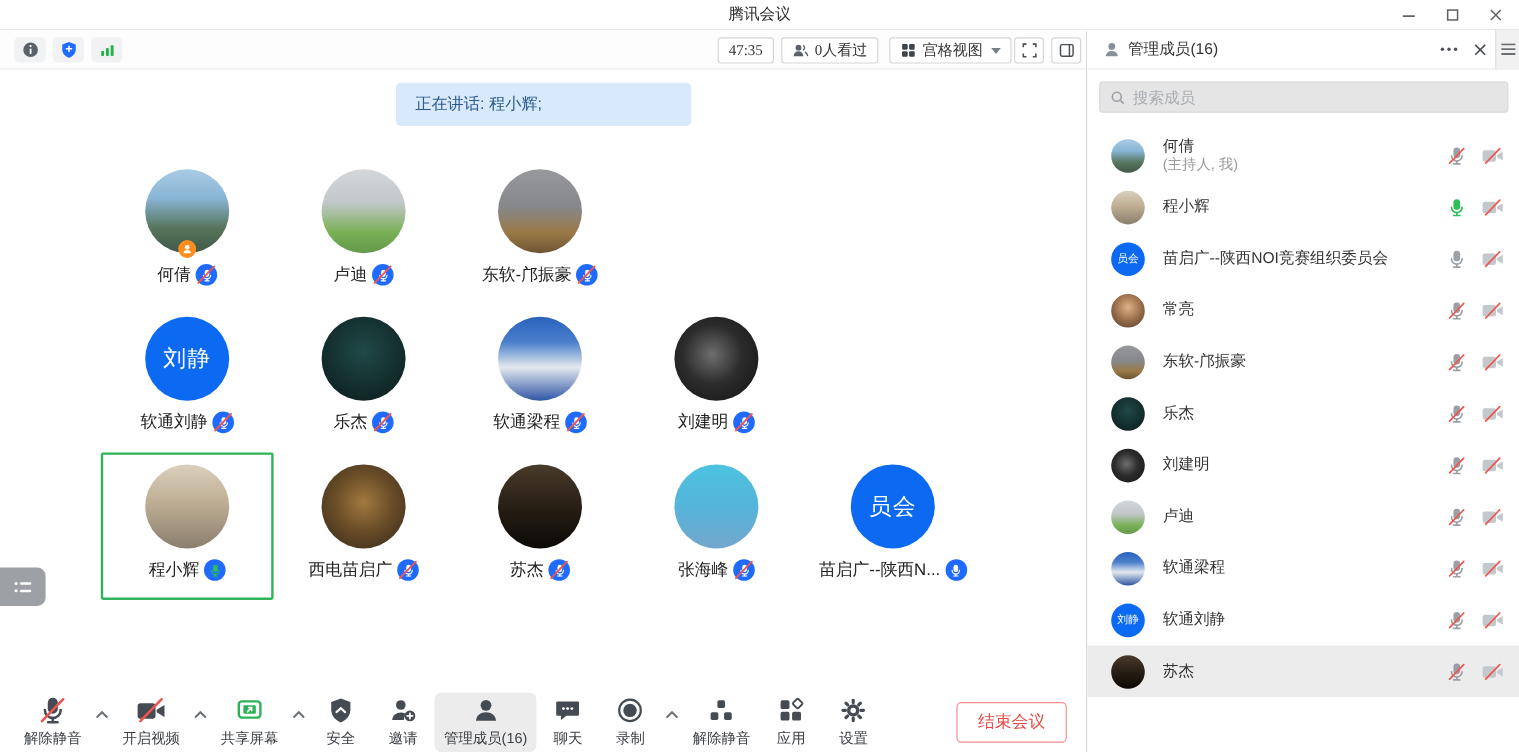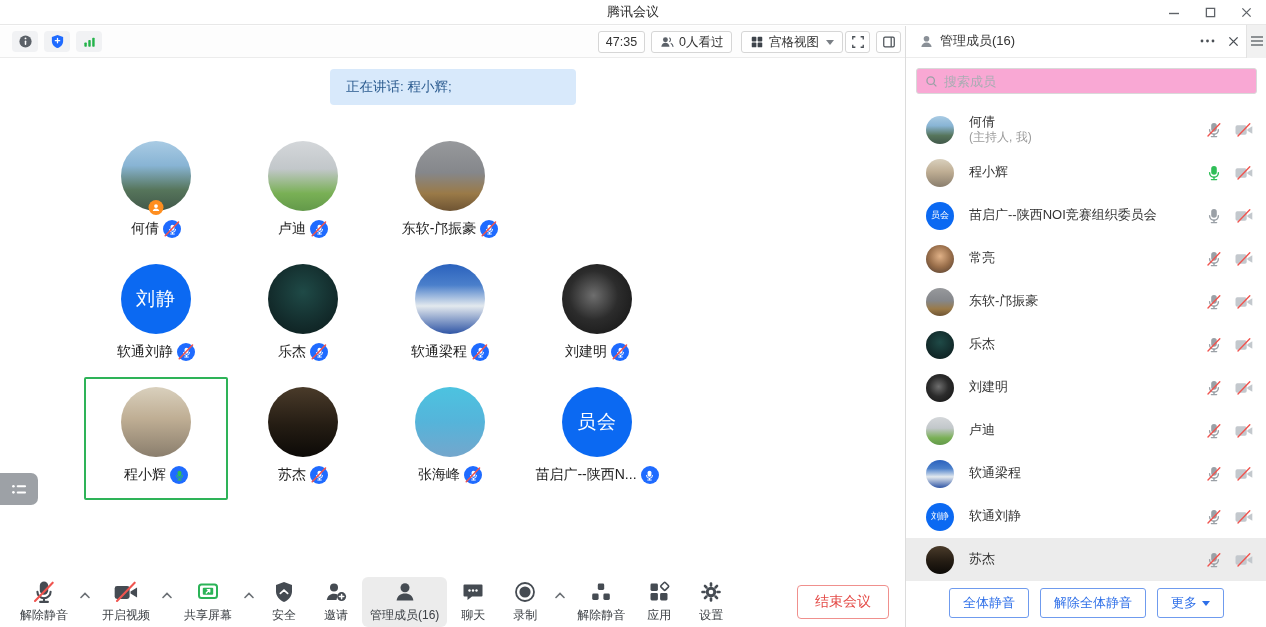--- a/index.html
+++ b/index.html
@@ -18,21 +18,21 @@
   
   #main { position:absolute; left:0; top:26px; width:905px; height:601px; background:#fff; }
 
   #topbar { position:absolute; left:0; top:0; width:905px; height:32px;
     background:#fdfdfd; border-bottom:1px solid #ececec; }
   .status-ico { position:absolute; top:5px; width:26px; height:21px; background:#f1f2f4;
     border-radius:4px; display:flex; align-items:center; justify-content:center; }
   .status-ico svg { width:15px; height:15px; }
   .tb-box { position:absolute; top:5px; height:22px; border:1px solid #d6d6d6; border-radius:3px;
     background:#fff; display:flex; align-items:center; justify-content:center; gap:5px;
-    font-size:12.5px; color:#333; padding:0 8px; }
+    font-size:12.5px; color:#333; padding:0 8px;font-family:Liberation Serif, serif; }
   .tb-box svg { width:14px; height:14px; }
   .caret-down { width:0; height:0; border-left:4px solid transparent; border-right:4px solid transparent;
     border-top:5px solid #7a7f85; margin-left:2px; }
 
   
   #banner { position:absolute; left:330px; top:43px; width:246px; height:36px; background:#d8e9fb;
     border-radius:4px; display:flex; align-items:center; padding-left:16px;
     font-size:13.5px; color:#2a5a8e; }
 
   
@@ -84,21 +84,21 @@
     border-bottom:1px solid #ececec; display:flex; align-items:center; padding-left:13px; background:#fff; }
   #panel-header svg.person { width:15px; height:15px; margin-right:6px; }
   #panel-title { font-size:13px; color:#333; }
   #panel-actions { margin-left:auto; display:flex; align-items:center; height:33px; }
   .ph-btn { width:26px; height:26px; display:flex; align-items:center; justify-content:center; color:#4a4f55; }
   #panel-burger { width:21px; height:33px; background:#f1f1f1; border-left:1px solid #e3e3e3;
     display:flex; align-items:center; justify-content:center; }
   #panel-burger svg { width:12px; height:10px; }
 
   #search-wrap { position:absolute; left:10px; top:42px; width:341px; height:26px;
-    border:1px solid #d9d9d9; border-radius:3px; display:flex; align-items:center; padding:0 8px; gap:6px; background:#f9a8d4; }
+    border:1px solid #d9d9d9; border-radius:3px; display:flex; align-items:center; padding:0 8px; gap:6px; background:#e5e5e5; }
   #search-wrap svg { width:13px; height:13px; flex:none; }
   #search-input { border:none; outline:none; flex:1; font-size:13px; color:#333;
     font-family:inherit; background:transparent; }
   #search-input::placeholder { color:#a8adb3; }
 
   #member-list { position:absolute; left:0; top:82px; width:361px; }
   .m-row { display:flex; align-items:center; min-height:43px; padding:0 14px 0 20px; }
   .m-row.selected { background:#ececec; }
   .m-avatar { width:28px; height:28px; border-radius:50%; flex:none; margin-right:15px;
     display:flex; align-items:center; justify-content:center; }
@@ -341,20 +341,37 @@
           <div class="tile active">
             <div class="avatar" style="background:linear-gradient(180deg,#d9d0bd 0%,#bfae94 45%,#8a7e6d 100%)"></div>
             <div class="tile-label">
               <span class="t-name">程小辉</span>
               <span class="mic-badge">
                 <svg class="mic base" viewBox="0 0 16 16">
                   <rect x="5.2" y="1" width="5.6" height="8.8" rx="2.8" fill="#2fbe57"></rect>
                   <path d="M3.6 7.8a4.4 4.4 0 0 0 8.8 0" fill="none" stroke="#2fbe57" stroke-width="1.4" stroke-linecap="round"></path>
                   <line x1="8" y1="12.2" x2="8" y2="14.2" stroke="#2fbe57" stroke-width="1.4" stroke-linecap="round"></line>
                   <line x1="5.4" y1="14.6" x2="10.6" y2="14.6" stroke="#2fbe57" stroke-width="1.4" stroke-linecap="round"></line>
+                </svg>
+              </span>
+            </div>
+          </div>
+          <div class="tile">
+            <div class="avatar" style="background:radial-gradient(circle at 50% 45%,#a2793f 0%,#6b4e28 45%,#33271a 100%)"></div>
+            <div class="tile-label">
+              <span class="t-name">西电苗启广</span>
+              <span class="mic-badge">
+                <svg class="mic base" viewBox="0 0 16 16">
+                  <rect x="5.2" y="1" width="5.6" height="8.8" rx="2.8" fill="#ffffff"></rect>
+                  <path d="M3.6 7.8a4.4 4.4 0 0 0 8.8 0" fill="none" stroke="#ffffff" stroke-width="1.4" stroke-linecap="round"></path>
+                  <line x1="8" y1="12.2" x2="8" y2="14.2" stroke="#ffffff" stroke-width="1.4" stroke-linecap="round"></line>
+                  <line x1="5.4" y1="14.6" x2="10.6" y2="14.6" stroke="#ffffff" stroke-width="1.4" stroke-linecap="round"></line>
+                </svg>
+                <svg class="slash-svg" viewBox="0 0 16 16">
+                  <line x1="2" y1="14" x2="13.8" y2="1.8" stroke="#f0544f" stroke-width="1.4" stroke-linecap="round"></line>
                 </svg>
               </span>
             </div>
           </div>
           <div class="tile">
             <div class="avatar" style="background:linear-gradient(180deg,#4a3b2a 0%,#241c13 55%,#0c0a07 100%)"></div>
             <div class="tile-label">
               <span class="t-name">苏杰</span>
               <span class="mic-badge">
                 <svg class="mic base" viewBox="0 0 16 16">
@@ -905,26 +922,14 @@
                 <path d="M12.4 6.2 17.3 3.3v7.4l-4.9-2.9z" fill="#c3c8cd"></path>
               </svg>
               <svg class="slash-svg" viewBox="0 0 16 16">
                 <line x1="2" y1="14" x2="13.8" y2="1.8" stroke="#f0544f" stroke-width="1.4" stroke-linecap="round"></line>
               </svg>
             </span>
           </span>
         </div>
       </div>
 
-    <div id="panel-footer">
-      <button class="pf-btn">
-        <span>全体静音</span>
-      </button>
-      <button class="pf-btn">
-        <span>解除全体静音</span>
-      </button>
-      <button class="pf-btn">
-        <span>更多</span>
-        <span class="pf-caret"></span>
-      </button>
-    </div>
   </div>
 </div>
 
 </body></html>

